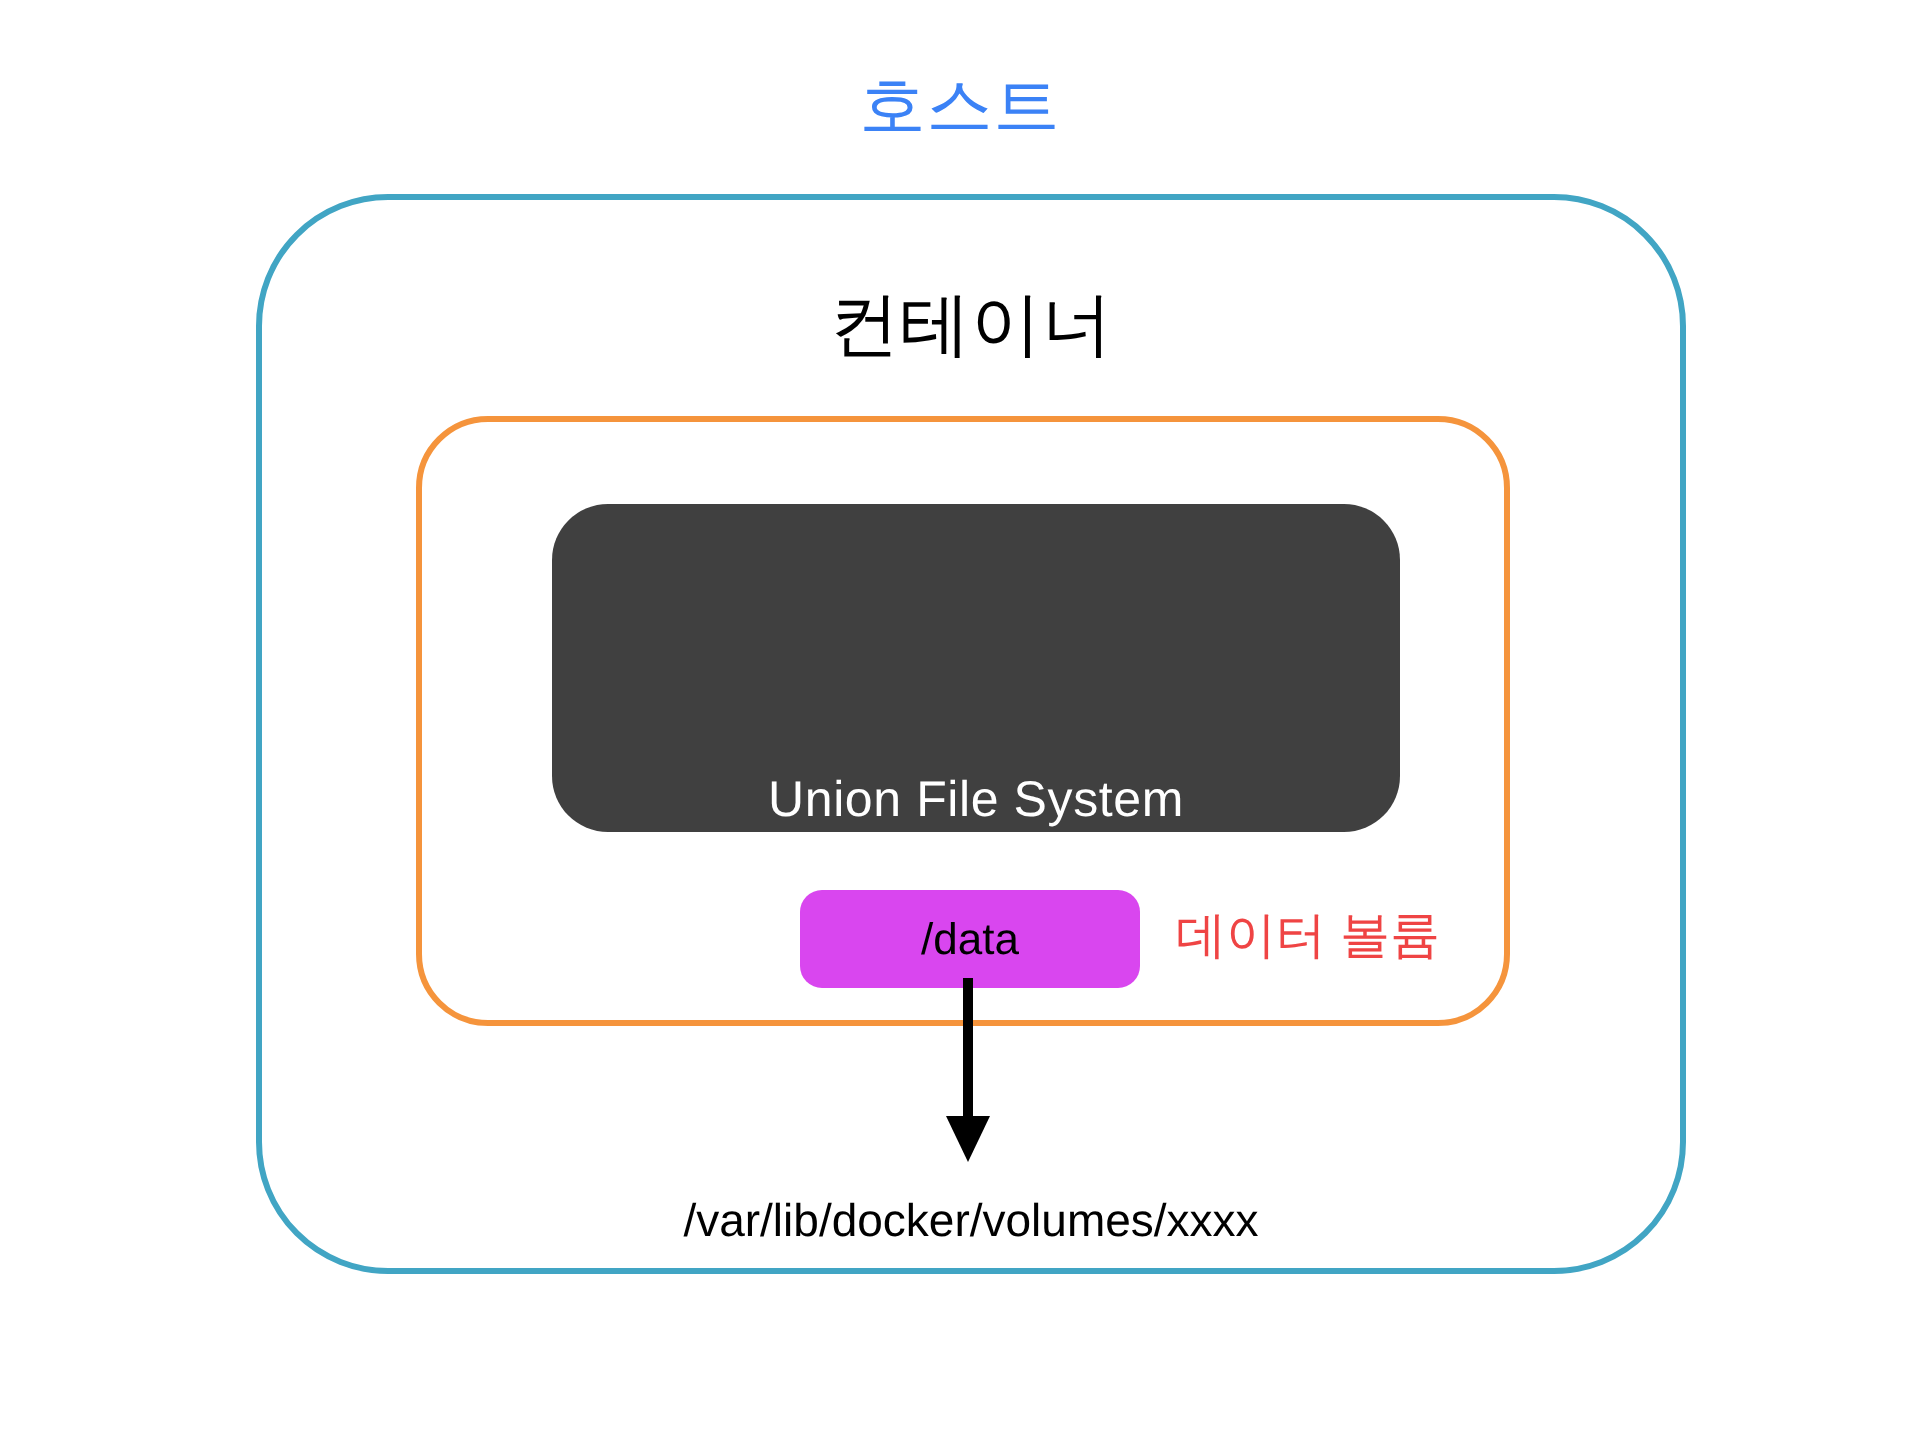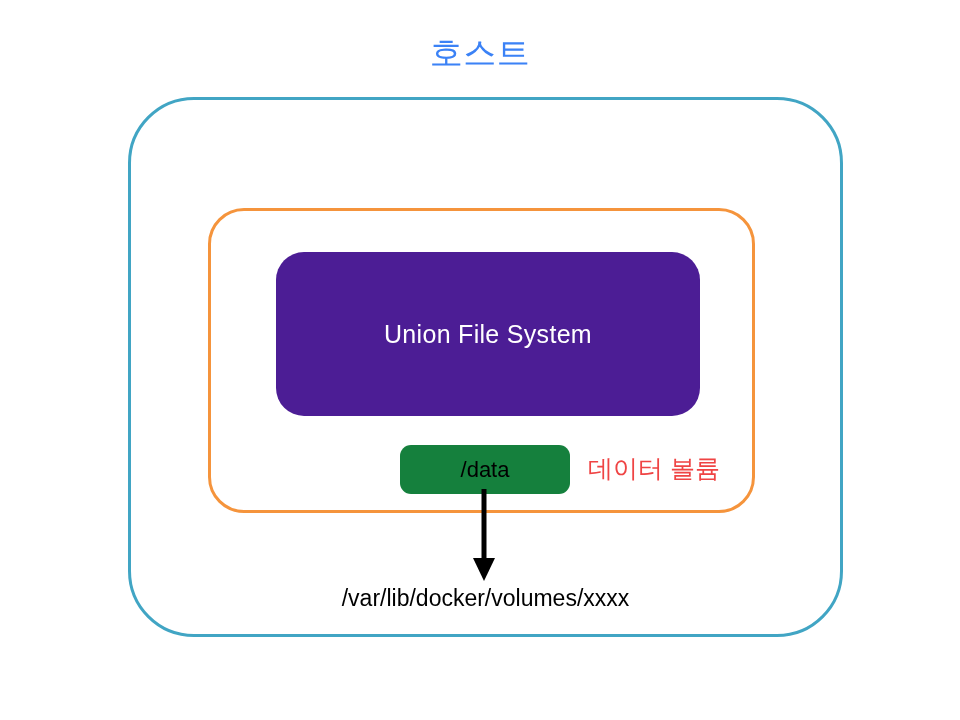--- a/index.html
+++ b/index.html
@@ -77,42 +77,42 @@
     background: transparent;
   }
 
   
   .ufs-box {
     position: absolute;
     left: 276px;
     top: 252px;
     width: 424px;
     height: 164px;
-    background: #4c1d95;
+    background: #404040;
     border-radius: 28px;
     display: flex;
-    align-items: center;
+    align-items: flex-end;
     justify-content: center;
   }
   .ufs-label {
     color: #ffffff;
     font-size: 25px;
     line-height: 32px;
     letter-spacing: 0.3px;
     white-space: nowrap;
   }
 
   
   .data-chip {
     position: absolute;
     left: 400px;
     top: 445px;
     width: 170px;
     height: 49px;
-    background: #15803d;
+    background: #d946ef;
     border-radius: 11px;
     display: flex;
     align-items: center;
     justify-content: center;
   }
   .data-chip-label {
     color: #000000;
     font-size: 22px;
     line-height: 28px;
     white-space: nowrap;
@@ -134,38 +134,39 @@
     left: 459px;
     top: 489px;
     width: 50px;
     height: 92px;
   }
 
   
   .host-path {
     position: absolute;
     left: 128px;
-    top: 582px;
+    top: 594px;
     width: 715px;
     text-align: center;
     font-size: 23px;
     line-height: 32px;
     color: #000000;
     white-space: nowrap;
   }
 </style>
 </head>
 <body>
 
 <div id="diagram-stage">
 
   <div class="host-title">호스트</div>
 
   <div class="host-box"></div>
 
+  <div class="container-title">컨테이너</div>
 
   <div class="container-box"></div>
 
   <div class="ufs-box">
     <span class="ufs-label">Union File System</span>
   </div>
 
   <div class="data-chip">
     <span class="data-chip-label">/data</span>
   </div>

